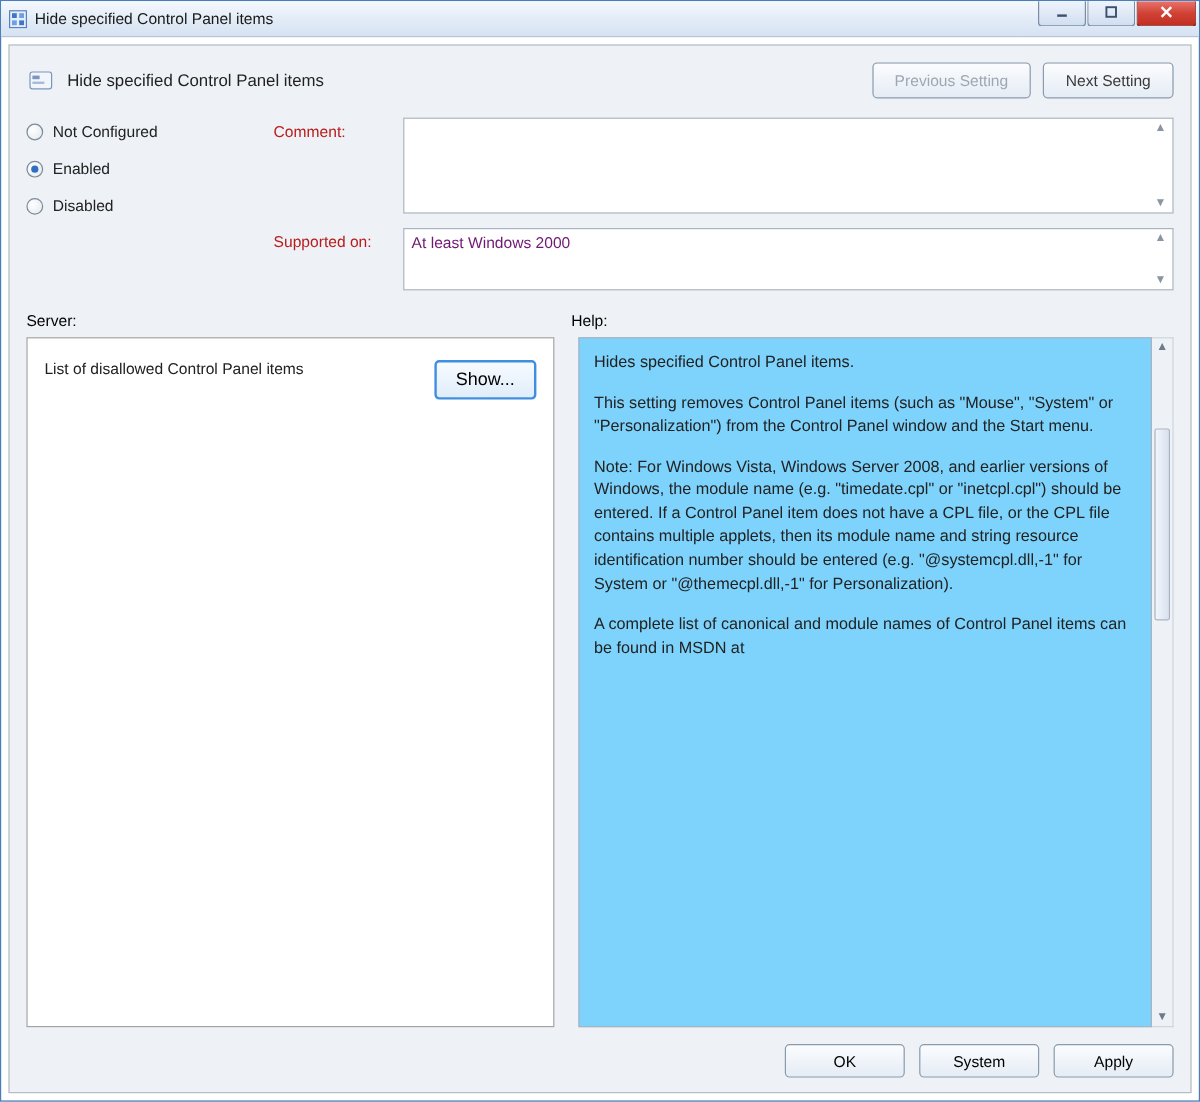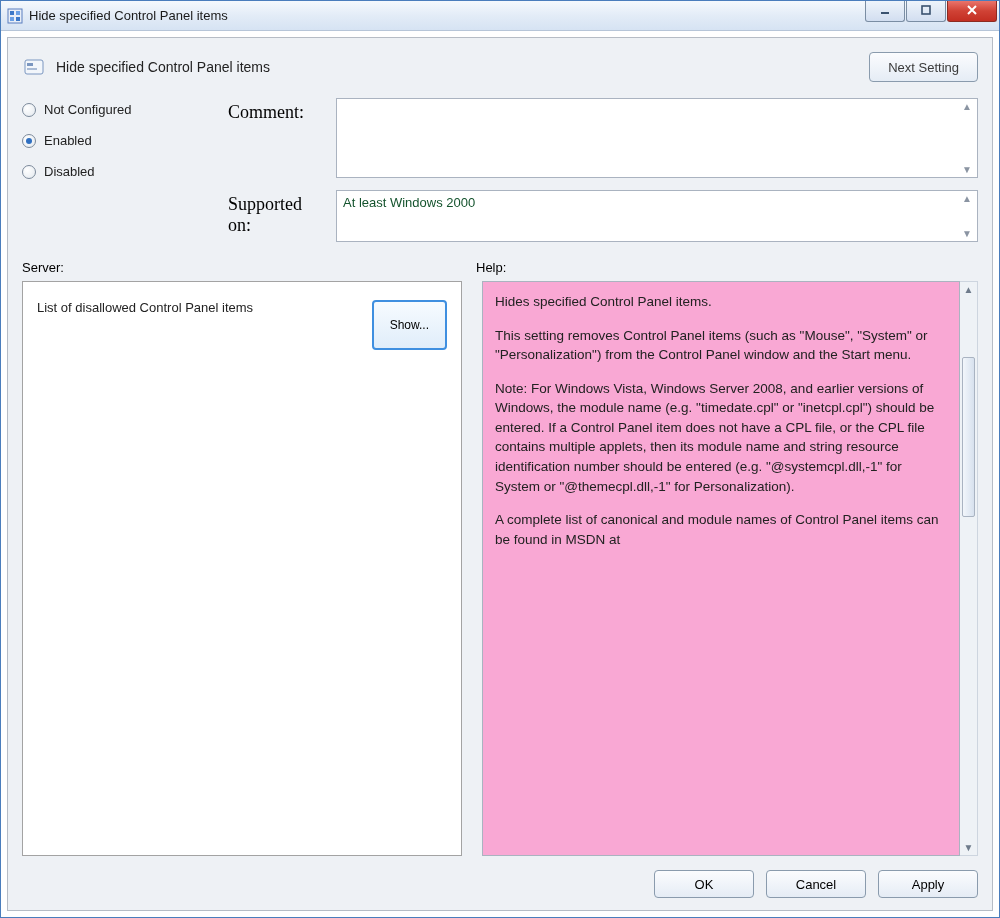--- a/index.html
+++ b/index.html
@@ -146,35 +146,34 @@
     }
     .fields-col {
       flex:1;
       display: grid;
       grid-template-columns: 100px 1fr;
       row-gap: 12px;
       column-gap: 8px;
       align-items: flex-start;
     }
     .fld-label {
-      font-size: 18px;
-      color:#000000;
+      font-size: 13px;
+      color:#b91c1c;
       padding-top: 4px;
-      font-family: Liberation Serif, serif;
     }
     .textbox {
       border: 1px solid #aab3c0;
       background: #fff;
       min-height: 80px;
       font-size: 13px;
       padding: 4px 6px;
       position: relative;
     }
     .textbox.short { min-height: 52px; }
-    .textbox .inner-text { color:#14532d; }
+    .textbox .inner-text { color:#701a75; }
     .scroll-arrows {
       position:absolute;
       right:2px; top:2px; bottom:2px;
       width:16px;
       display:flex;
       flex-direction:column;
       justify-content:space-between;
     }
     .scroll-arrows span { color:#8a94a2; font-size:10px; text-align:center; }
     .mid-labels {
@@ -193,35 +192,35 @@
       width: 440px;
       background:#fff;
       border:1px solid #a3a3a3;
       padding: 18px 14px;
       display:flex;
       align-items:flex-start;
       gap: 16px;
     }
     .opt-text { flex:1; font-size:13px; color:#222; }
     .show-btn {
-      padding: 16px 16px;
+      padding: 6px 16px;
       border: 2px solid #3f8fe0;
       border-radius: 4px;
       background: linear-gradient(to bottom, #f7fbff 0%, #e0edfa 100%);
-      font-size: 12px;
+      font-size: 15px;
       cursor: default;
     }
     .help-wrap {
       flex:1;
       display:flex;
       min-height:0;
     }
     .help-panel {
       flex:1;
-      background:#f9a8d4;
+      background:#7dd3fc;
       border:1px solid #aab3c0;
       padding: 10px 12px;
       overflow: hidden;
       font-size: 13.5px;
       line-height: 1.45;
       color:#222;
     }
     .help-panel p { margin: 0 0 14px 0; }
     .help-scroll {
       width: 18px;
@@ -307,20 +306,21 @@
 
     <div class="header-row">
       <span class="header-icon">
         <svg width="22" height="22" viewBox="0 0 22 22">
           <rect x="2" y="4" width="18" height="14" rx="2" fill="#f2f6fb" stroke="#7a96c0"></rect>
           <rect x="4" y="7" width="6" height="3" fill="#7a96c0"></rect>
           <rect x="4" y="12" width="10" height="2" fill="#a9bbd6"></rect>
         </svg>
       </span>
       <span class="header-title">Hide specified Control Panel items</span>
+      <button class="nav-btn disabled">Previous Setting</button>
       <button class="nav-btn">Next Setting</button>
     </div>
 
     <div class="config-area">
       <div class="radio-col">
         <div class="radio-row">
           <span class="radio"></span>
           <span>Not Configured</span>
         </div>
         <div class="radio-row">
@@ -376,18 +376,18 @@
           <div class="track">
             <div class="thumb"></div>
           </div>
           <span class="arrow">▼</span>
         </div>
       </div>
     </div>
 
     <div class="footer">
       <button class="dlg-btn">OK</button>
-      <button class="dlg-btn">Cancel</button>
+      <button class="dlg-btn">System</button>
       <button class="dlg-btn">Apply</button>
     </div>
 
   </div>
 </div>
 
 </body></html>

